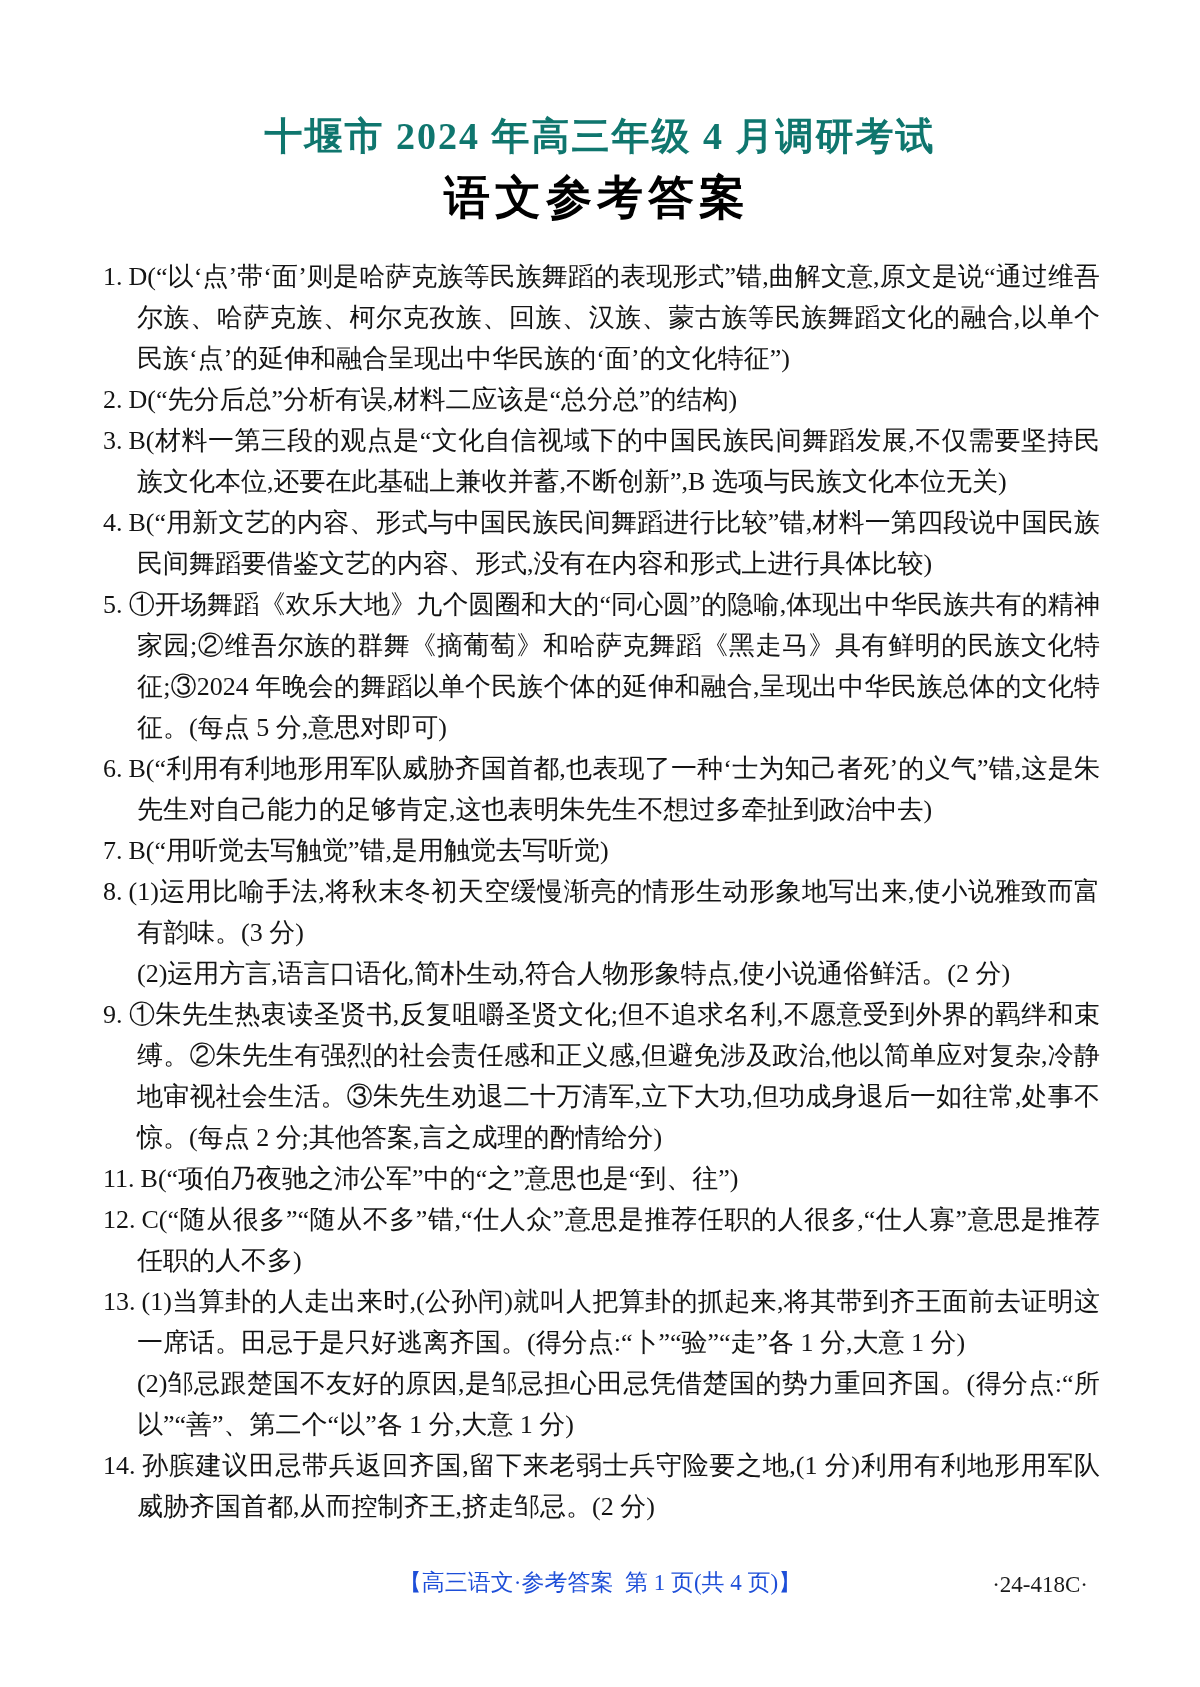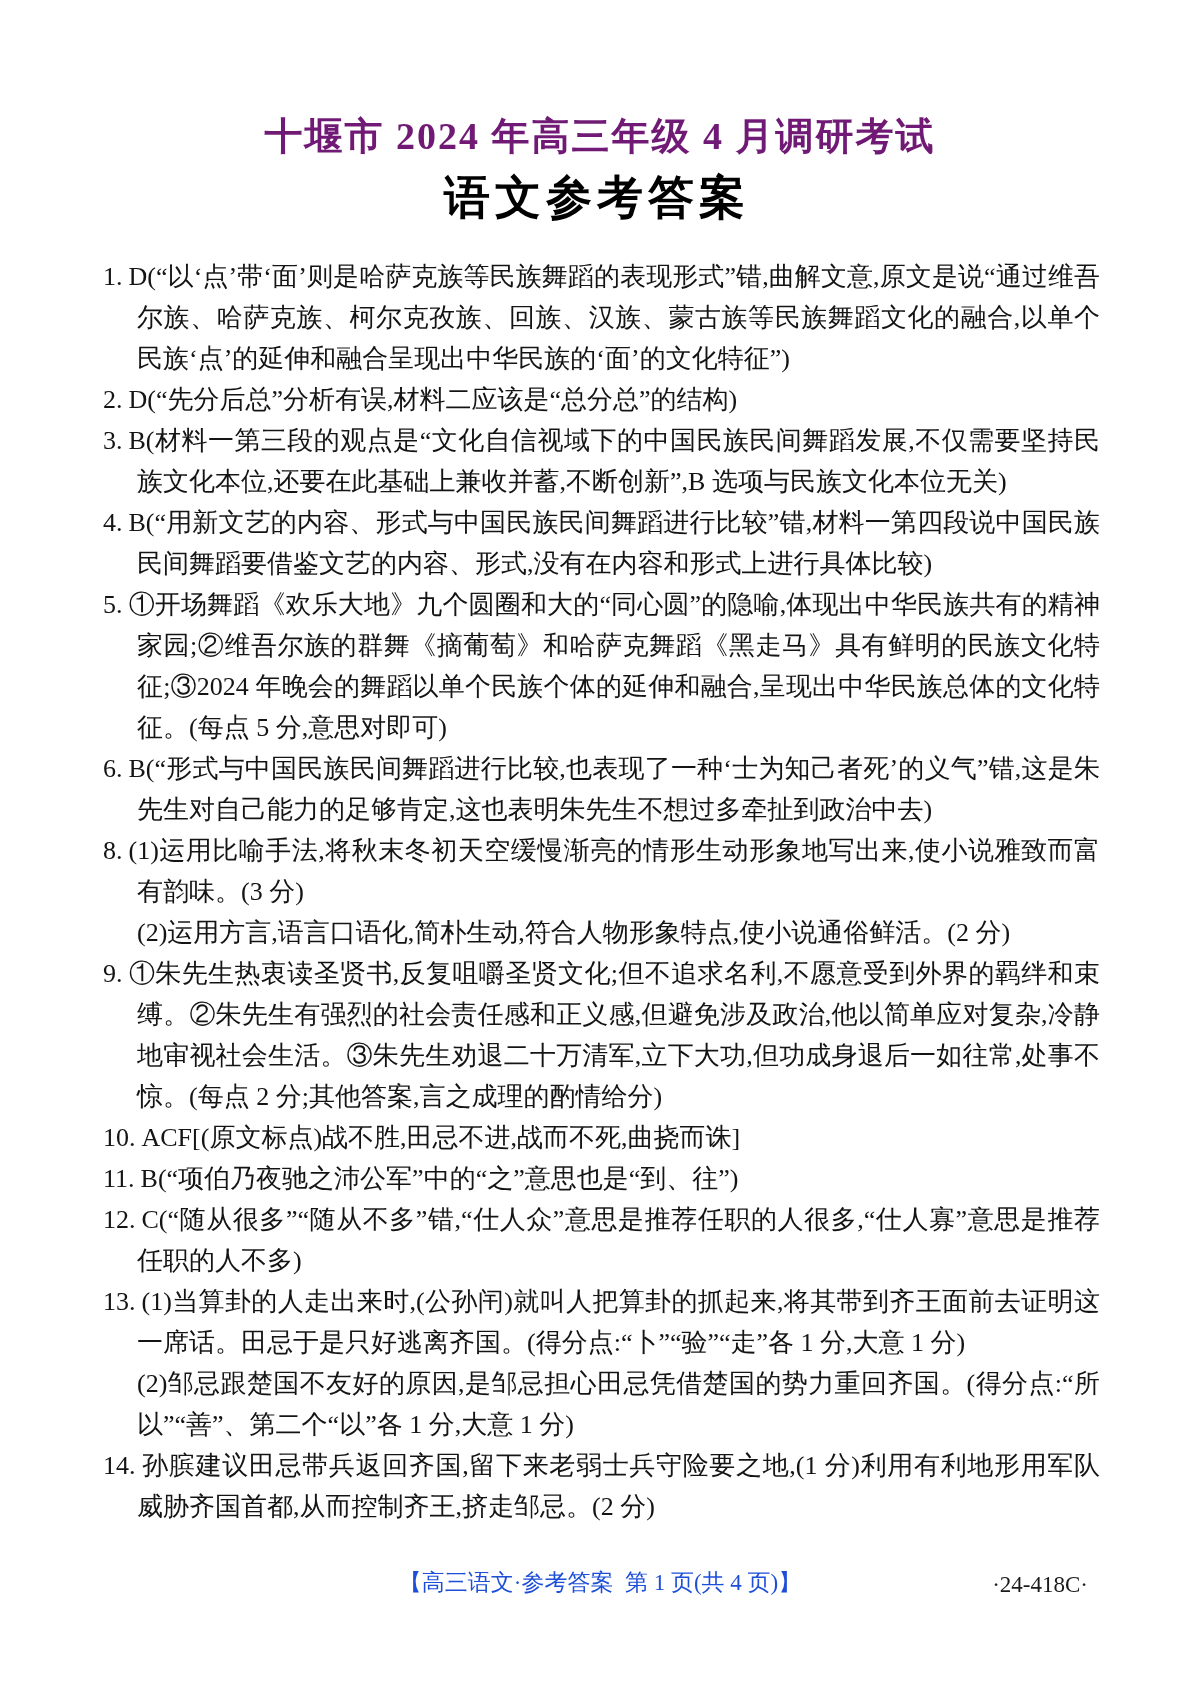--- a/index.html
+++ b/index.html
@@ -23,21 +23,21 @@
   .header {
     padding-top: 110px;
     text-align: center;
   }
   .title-main {
     margin: 0;
     font-size: 38px;
     line-height: 52px;
     font-weight: 700;
     letter-spacing: 2px;
-    color: #701a75;
+    color: #0f766e;
   }
   .title-sub {
     margin: 8px 6px 0 0;
     font-size: 46px;
     line-height: 56px;
     font-weight: 700;
     letter-spacing: 5px;
     color: #000000;
   }
   .answers {
@@ -87,25 +87,25 @@
     <h1 class="title-main">十堰市 2024 年高三年级 4 月调研考试</h1>
     <h2 class="title-sub">语文参考答案</h2>
   </div>
 
   <div class="answers" id="answers">
       <div class="answer-line"><span class="num">1.</span><span>D(“以‘点’带‘面’则是哈萨克族等民族舞蹈的表现形式”错,曲解文意,原文是说“通过维吾尔族、哈萨克族、柯尔克孜族、回族、汉族、蒙古族等民族舞蹈文化的融合,以单个民族‘点’的延伸和融合呈现出中华民族的‘面’的文化特征”)</span></div>
       <div class="answer-line"><span class="num">2.</span><span>D(“先分后总”分析有误,材料二应该是“总分总”的结构)</span></div>
       <div class="answer-line"><span class="num">3.</span><span>B(材料一第三段的观点是“文化自信视域下的中国民族民间舞蹈发展,不仅需要坚持民族文化本位,还要在此基础上兼收并蓄,不断创新”,B 选项与民族文化本位无关)</span></div>
       <div class="answer-line"><span class="num">4.</span><span>B(“用新文艺的内容、形式与中国民族民间舞蹈进行比较”错,材料一第四段说中国民族民间舞蹈要借鉴文艺的内容、形式,没有在内容和形式上进行具体比较)</span></div>
       <div class="answer-line"><span class="num">5.</span><span>①开场舞蹈《欢乐大地》九个圆圈和大的“同心圆”的隐喻,体现出中华民族共有的精神家园;②维吾尔族的群舞《摘葡萄》和哈萨克舞蹈《黑走马》具有鲜明的民族文化特征;③2024 年晚会的舞蹈以单个民族个体的延伸和融合,呈现出中华民族总体的文化特征。(每点 5 分,意思对即可)</span></div>
-      <div class="answer-line"><span class="num">6.</span><span>B(“形式与中国民族民间舞蹈进行比较,也表现了一种‘士为知己者死’的义气”错,这是朱先生对自己能力的足够肯定,这也表明朱先生不想过多牵扯到政治中去)</span></div>
+      <div class="answer-line"><span class="num">6.</span><span>B(“利用有利地形用军队威胁齐国首都,也表现了一种‘士为知己者死’的义气”错,这是朱先生对自己能力的足够肯定,这也表明朱先生不想过多牵扯到政治中去)</span></div>
+      <div class="answer-line"><span class="num">7.</span><span>B(“用听觉去写触觉”错,是用触觉去写听觉)</span></div>
       <div class="answer-line"><span class="num">8.</span><span>(1)运用比喻手法,将秋末冬初天空缓慢渐亮的情形生动形象地写出来,使小说雅致而富有韵味。(3 分)</span></div>
       <div class="answer-line sub-part"><span>(2)运用方言,语言口语化,简朴生动,符合人物形象特点,使小说通俗鲜活。(2 分)</span></div>
       <div class="answer-line"><span class="num">9.</span><span>①朱先生热衷读圣贤书,反复咀嚼圣贤文化;但不追求名利,不愿意受到外界的羁绊和束缚。②朱先生有强烈的社会责任感和正义感,但避免涉及政治,他以简单应对复杂,冷静地审视社会生活。③朱先生劝退二十万清军,立下大功,但功成身退后一如往常,处事不惊。(每点 2 分;其他答案,言之成理的酌情给分)</span></div>
-      <div class="answer-line"><span class="num">10.</span><span>ACF[(原文标点)战不胜,田忌不进,战而不死,曲挠而诛]</span></div>
       <div class="answer-line"><span class="num">11.</span><span>B(“项伯乃夜驰之沛公军”中的“之”意思也是“到、往”)</span></div>
       <div class="answer-line"><span class="num">12.</span><span>C(“随从很多”“随从不多”错,“仕人众”意思是推荐任职的人很多,“仕人寡”意思是推荐任职的人不多)</span></div>
       <div class="answer-line"><span class="num">13.</span><span>(1)当算卦的人走出来时,(公孙闬)就叫人把算卦的抓起来,将其带到齐王面前去证明这一席话。田忌于是只好逃离齐国。(得分点:“卜”“验”“走”各 1 分,大意 1 分)</span></div>
       <div class="answer-line sub-part"><span>(2)邹忌跟楚国不友好的原因,是邹忌担心田忌凭借楚国的势力重回齐国。(得分点:“所以”“善”、第二个“以”各 1 分,大意 1 分)</span></div>
       <div class="answer-line"><span class="num">14.</span><span>孙膑建议田忌带兵返回齐国,留下来老弱士兵守险要之地,(1 分)利用有利地形用军队威胁齐国首都,从而控制齐王,挤走邹忌。(2 分)</span></div>
     </div>
 
   <div class="footer-center">【高三语文·参考答案  第 1 页(共 4 页)】</div>
 
   <div class="footer-right">·24-418C·</div>

